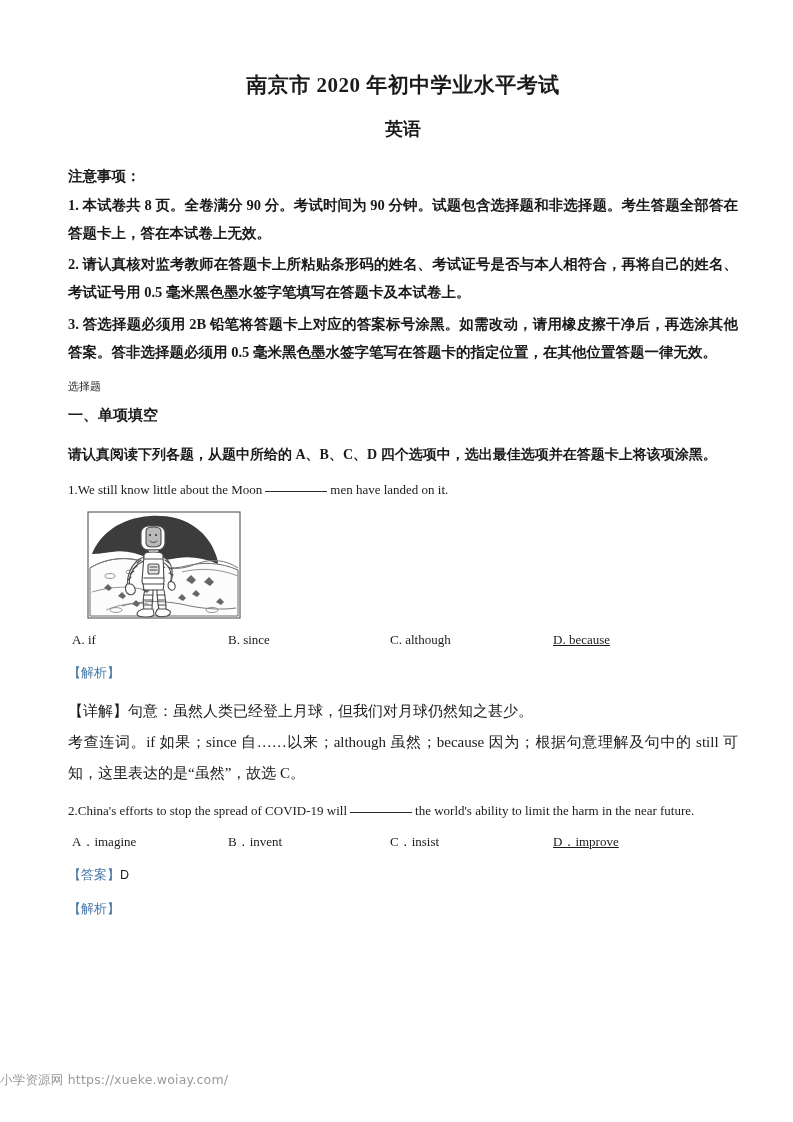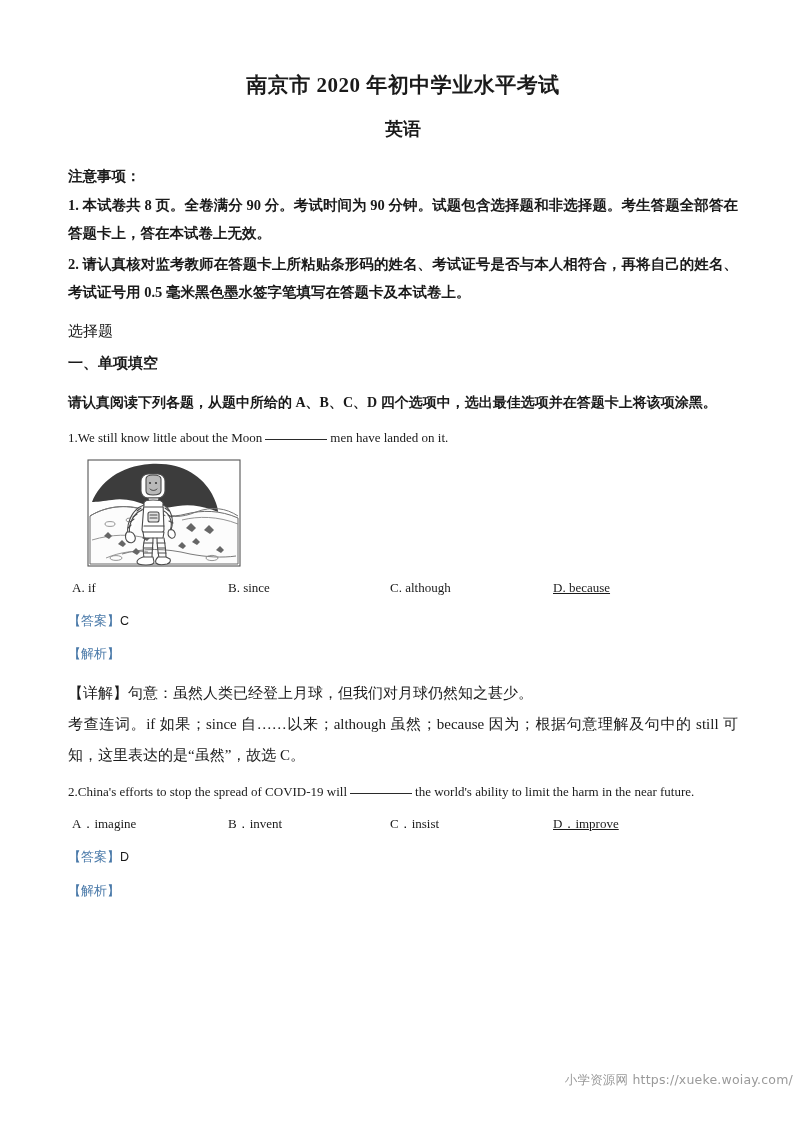--- a/index.html
+++ b/index.html
@@ -47,21 +47,21 @@
   }
   .notice-item {
     font-size: 14.5px;
     font-weight: bold;
     line-height: 1.95;
     margin: 3px 0 0 0;
     text-align: justify;
     text-justify: inter-ideograph;
   }
   .section-label {
-    font-size: 15px;
+    font-size: 11px;
     margin: 10px 0 0 0;
     line-height: 1.9;
   }
   .section-heading {
     font-size: 15px;
     font-weight: bold;
     margin: 4px 0 0 0;
     line-height: 1.9;
   }
   .section-directions {
@@ -133,38 +133,39 @@
     height: 112px;
     position: relative;
   }
   .figure-wrap svg { display: block; }
   
   .watermark {
     position: absolute;
     left: 0;
     top: 1072px;
     width: 793px;
-    text-align: right;
+    text-align: left;
     font-family: "DejaVu Sans", sans-serif;
     font-size: 12.5px;
     color: #9a9a9a;
     letter-spacing: 0.2px;
   }
 </style>
 </head>
 <body>
 
 <div class="page">
 
   <h1 class="title-main">南京市 2020 年初中学业水平考试</h1>
   <h2 class="title-sub">英语</h2>
 
   <div class="notice-heading">注意事项：</div>
   <p class="notice-item">1. 本试卷共 8 页。全卷满分 90 分。考试时间为 90 分钟。试题包含选择题和非选择题。考生答题全部答在答题卡上，答在本试卷上无效。</p>
   <p class="notice-item">2. 请认真核对监考教师在答题卡上所粘贴条形码的姓名、考试证号是否与本人相符合，再将自己的姓名、考试证号用 0.5 毫米黑色墨水签字笔填写在答题卡及本试卷上。</p>
+  <p class="notice-item">3. 答选择题必须用 2B 铅笔将答题卡上对应的答案标号涂黑。如需改动，请用橡皮擦干净后，再选涂其他答案。答非选择题必须用 0.5 毫米黑色墨水签字笔写在答题卡的指定位置，在其他位置答题一律无效。</p>
 
   <div class="section-label">选择题</div>
   <div class="section-heading">一、单项填空</div>
   <div class="section-directions">请认真阅读下列各题，从题中所给的 A、B、C、D 四个选项中，选出最佳选项并在答题卡上将该项涂黑。</div>
 
   <div>
     <p class="q-stem"><span>1.</span><span>We still know little about the Moon</span><span class="blank-rule"></span><span>men have landed on it.</span></p>
 
     <div class="figure-wrap">
       <svg width="158" height="112" viewBox="0 0 158 112" xmlns="http://www.w3.org/2000/svg">
@@ -257,21 +258,20 @@
       </svg>
     </div>
 
     <div class="options">
       <span class="opt a">A. if</span>
       <span class="opt b">B. since</span>
       <span class="opt c">C. although</span>
       <span class="opt d">D. because</span>
     </div>
 
-    <p class="ans-line"><span class="tag-blue">【答案】</span><span class="ans-letter">C</span></p>
 
     <p class="ans-line"><span class="tag-blue">【解析】</span></p>
 
     <p class="detail-line"><span>【详解】</span><span>句意：虽然人类已经登上月球，但我们对月球仍然知之甚少。</span></p>
     <p class="detail-cont">考查连词。if 如果；since 自……以来；although 虽然；because 因为；根据句意理解及句中的 still 可知，这里表达的是“虽然”，故选 C。</p>
   </div>
 
   <div>
     <p class="q-stem"><span>2.</span><span>China's efforts to stop the spread of COVID-19 will</span><span class="blank-rule"></span><span>the world's ability to limit the harm in the near future.</span></p>
 

